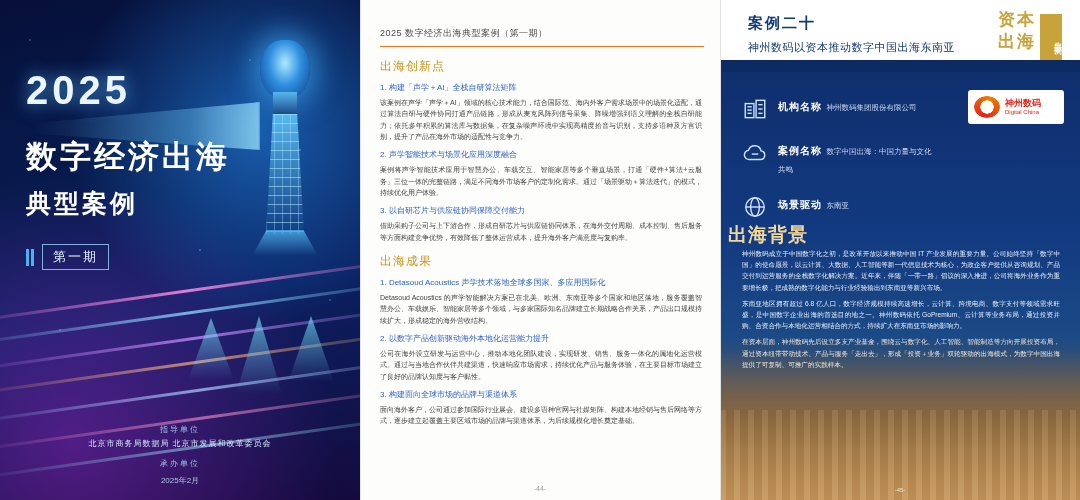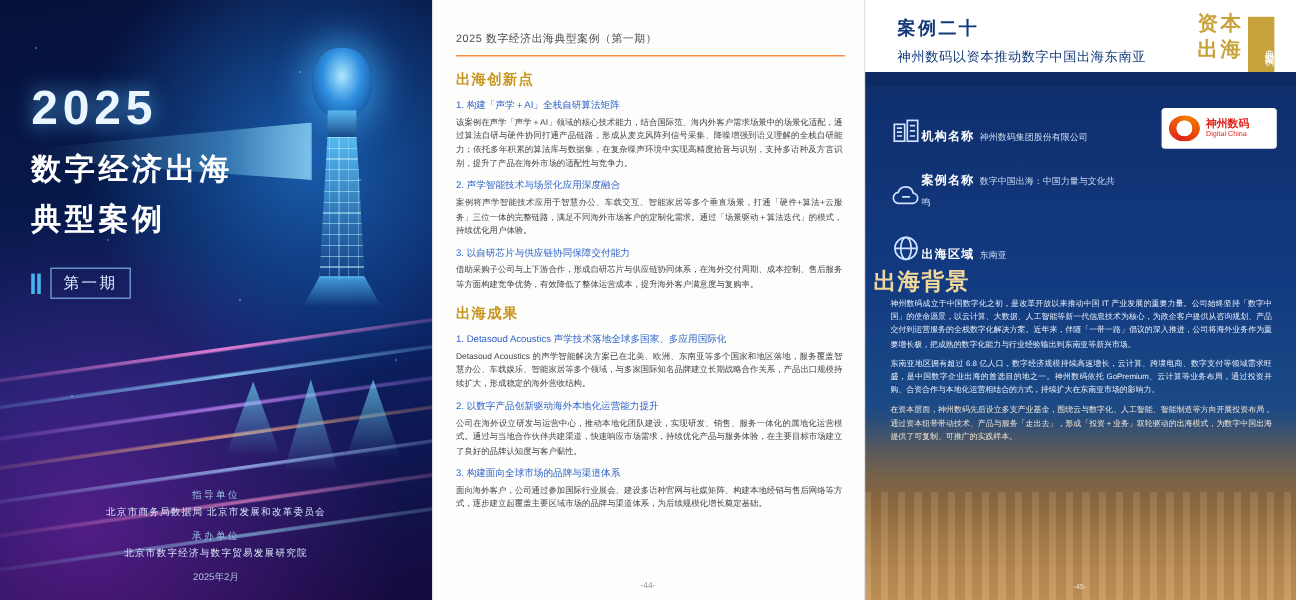--- a/index.html
+++ b/index.html
@@ -52,38 +52,38 @@
     clip-path:polygon(100% 10%,100% 90%,0 62%,0 46%);filter:blur(1px);}
   
   .streaks{position:absolute;left:-40px;bottom:-30px;width:460px;height:280px;transform:rotate(-8deg);}
   .streaks i{position:absolute;left:0;width:480px;height:3px;border-radius:3px;filter:blur(.6px);}
   .tri{position:absolute;bottom:120px;width:46px;height:62px;
     background:linear-gradient(180deg,rgba(120,225,255,.65),rgba(30,120,220,0));
     clip-path:polygon(50% 0,100% 100%,0 100%);filter:blur(.3px);}
   .cover-pad{position:absolute;left:26px;top:70px;right:26px;}
   .yr{font-size:40px;font-weight:700;color:#eaf6ff;letter-spacing:4px;line-height:1;
       text-shadow:0 0 18px rgba(90,190,255,.85);}
-  .t1{margin-top:14px;font-size:25px;font-weight:700;color:#ffffff;letter-spacing:3px;}
+  .t1{margin-top:26px;font-size:31px;font-weight:700;color:#ffffff;letter-spacing:3px;}
   .t2{margin-top:9px;font-size:25px;font-weight:700;color:#ffffff;letter-spacing:3px;}
   .phase{margin-top:24px;display:inline-flex;align-items:center;gap:8px;}
   .phase .bars{display:flex;gap:2px;}
   .phase .bars span{display:block;width:3px;height:17px;background:#4fc3ff;opacity:.9;}
   .phase .txt{border:1px solid rgba(150,215,255,.8);color:#dff1ff;font-size:13px;
     padding:3px 10px;letter-spacing:2px;}
   .cover-foot{position:absolute;left:0;right:0;bottom:14px;text-align:center;color:#bcd6ef;}
   .cf-label{font-size:8px;letter-spacing:2px;color:#9fc3e4;margin-bottom:3px;font-family:Liberation Mono, monospace;}
   .cf-line{font-size:8px;letter-spacing:1px;color:#d3e6f8;margin-bottom:9px;}
   .cf-date{font-size:8px;color:#a9c6e0;margin-top:6px;}
 
   
   .midpage{position:relative;width:360px;height:500px;flex:0 0 360px;background:#fdfdfb;padding:0;}
   .mid-head{position:absolute;top:22px;left:20px;right:16px;border-bottom:1px solid #f97316;padding-bottom:6px;}
   .mid-head span{font-size:9px;color:#4b4b4b;letter-spacing:.5px;}
   .mid-body{position:absolute;top:58px;left:20px;right:18px;bottom:26px;}
-  .sec-title{color:#c8951f;font-size:12px;font-weight:700;letter-spacing:1px;margin:10px 0 6px;}
+  .sec-title{color:#c8951f;font-size:12px;font-weight:400;letter-spacing:1px;margin:10px 0 6px;}
   .sec-title.first{margin-top:0;}
   .sub-title{color:#2f63c9;font-size:8px;font-weight:400;margin:7px 0 3px;line-height:1.5;}
   .para{font-size:7px;line-height:1.62;color:#444;text-align:justify;margin:0 0 5px;}
   .mid-foot{position:absolute;bottom:8px;left:0;right:0;text-align:center;font-size:7px;color:#9a9a9a;}
 
   
   .casepage{position:relative;width:360px;height:500px;flex:0 0 360px;overflow:hidden;background:#0e2a63;}
   .case-top{position:absolute;left:0;right:0;top:0;height:60px;background:#ffffff;}
   .case-no{position:absolute;left:28px;top:14px;font-size:15px;font-weight:700;color:#123a7a;letter-spacing:2px;}
   .case-sub{position:absolute;left:28px;top:40px;font-size:11px;color:#123a7a;letter-spacing:.5px;}
@@ -104,21 +104,21 @@
     display:flex;align-items:center;gap:5px;padding:0 6px;box-sizing:border-box;}
   .logo-chip .swoosh{width:26px;height:22px;border-radius:50%;
     background:conic-gradient(from 200deg,#e2231a,#f07d00,#e2231a);
     -webkit-mask:radial-gradient(circle at 50% 50%,transparent 38%,#000 40%);
             mask:radial-gradient(circle at 50% 50%,transparent 38%,#000 40%);}
   .logo-chip .lt{line-height:1.1;}
   .logo-chip .lt b{display:block;font-size:9px;color:#e2231a;}
   .logo-chip .lt i{display:block;font-size:6px;color:#e2231a;font-style:normal;}
 
   .info-list{position:absolute;left:22px;top:24px;width:190px;}
-  .info-row{display:flex;align-items:flex-end;margin-bottom:18px;}
+  .info-row{display:flex;align-items:flex-start;gap:10px;margin-bottom:18px;}
   .ic{flex:0 0 26px;width:26px;height:26px;color:#cfe2ff;}
   .ic svg{width:26px;height:26px;display:block;}
   .info-txt .k{font-size:10px;color:#ffffff;font-weight:700;letter-spacing:1px;}
   .info-txt .v{font-size:7.5px;color:#cddcf2;margin-top:3px;line-height:1.5;}
 
   .bg-title{position:absolute;left:8px;top:150px;font-size:19px;font-weight:700;color:#f0d79a;letter-spacing:1px;}
   .bg-text{position:absolute;left:22px;right:20px;top:176px;font-size:6.6px;line-height:1.7;color:#e8eefb;text-align:justify;}
   .bg-text p{margin:0 0 5px;}
   .bg-text .lowfade{color:#f2e6d4;}
   .case-foot{position:absolute;bottom:7px;left:0;right:0;text-align:center;font-size:6px;color:#f0e2c9;}
@@ -166,21 +166,20 @@
             <span></span>
           </span>
         <span class="txt">第一期</span>
       </div>
     </div>
 
     <div class="cover-foot">
       <div class="cf-label">指导单位</div>
       <div class="cf-line">北京市商务局数据局    北京市发展和改革委员会</div>
       <div class="cf-label">承办单位</div>
-      <div class="cf-line">北京市数字经济与数字贸易发展研究院</div>
       <div class="cf-date">2025年2月</div>
     </div>
   </div>
 
   <div class="midpage">
     <div class="mid-head">
       <span>2025 数字经济出海典型案例（第一期）</span>
     </div>
 
     <div class="mid-body">
@@ -273,21 +272,21 @@
         </div>
         <div class="info-row">
           <span class="ic">
             <svg viewBox="0 0 24 24" fill="none" stroke="currentColor" stroke-width="1.3">
               <circle cx="12" cy="12" r="8.5"></circle>
                 <ellipse cx="12" cy="12" rx="4" ry="8.5"></ellipse>
               <line x1="3.5" y1="12" x2="20.5" y2="12"></line>
             </svg>
           </span>
           <span class="info-txt">
-            <span class="k">出海区域</span>
+            <span class="k">场景驱动</span>
             <span class="v">东南亚</span>
           </span>
         </div>
       </div>
 
       <div class="bg-title">出海背景</div>
       <div class="bg-text">
         <p>神州数码成立于中国数字化之初，是改革开放以来推动中国 IT 产业发展的重要力量。公司始终坚持「数字中国」的使命愿景，以云计算、大数据、人工智能等新一代信息技术为核心，为政企客户提供从咨询规划、产品交付到运营服务的全栈数字化解决方案。近年来，伴随「一带一路」倡议的深入推进，公司将海外业务作为重要增长极，把成熟的数字化能力与行业经验输出到东南亚等新兴市场。</p>
         <p>东南亚地区拥有超过 6.8 亿人口，数字经济规模持续高速增长，云计算、跨境电商、数字支付等领域需求旺盛，是中国数字企业出海的首选目的地之一。神州数码依托 GoPremium、云计算等业务布局，通过投资并购、合资合作与本地化运营相结合的方式，持续扩大在东南亚市场的影响力。</p>
         <p class="lowfade">在资本层面，神州数码先后设立多支产业基金，围绕云与数字化、人工智能、智能制造等方向开展投资布局，通过资本纽带带动技术、产品与服务「走出去」，形成「投资＋业务」双轮驱动的出海模式，为数字中国出海提供了可复制、可推广的实践样本。</p>

